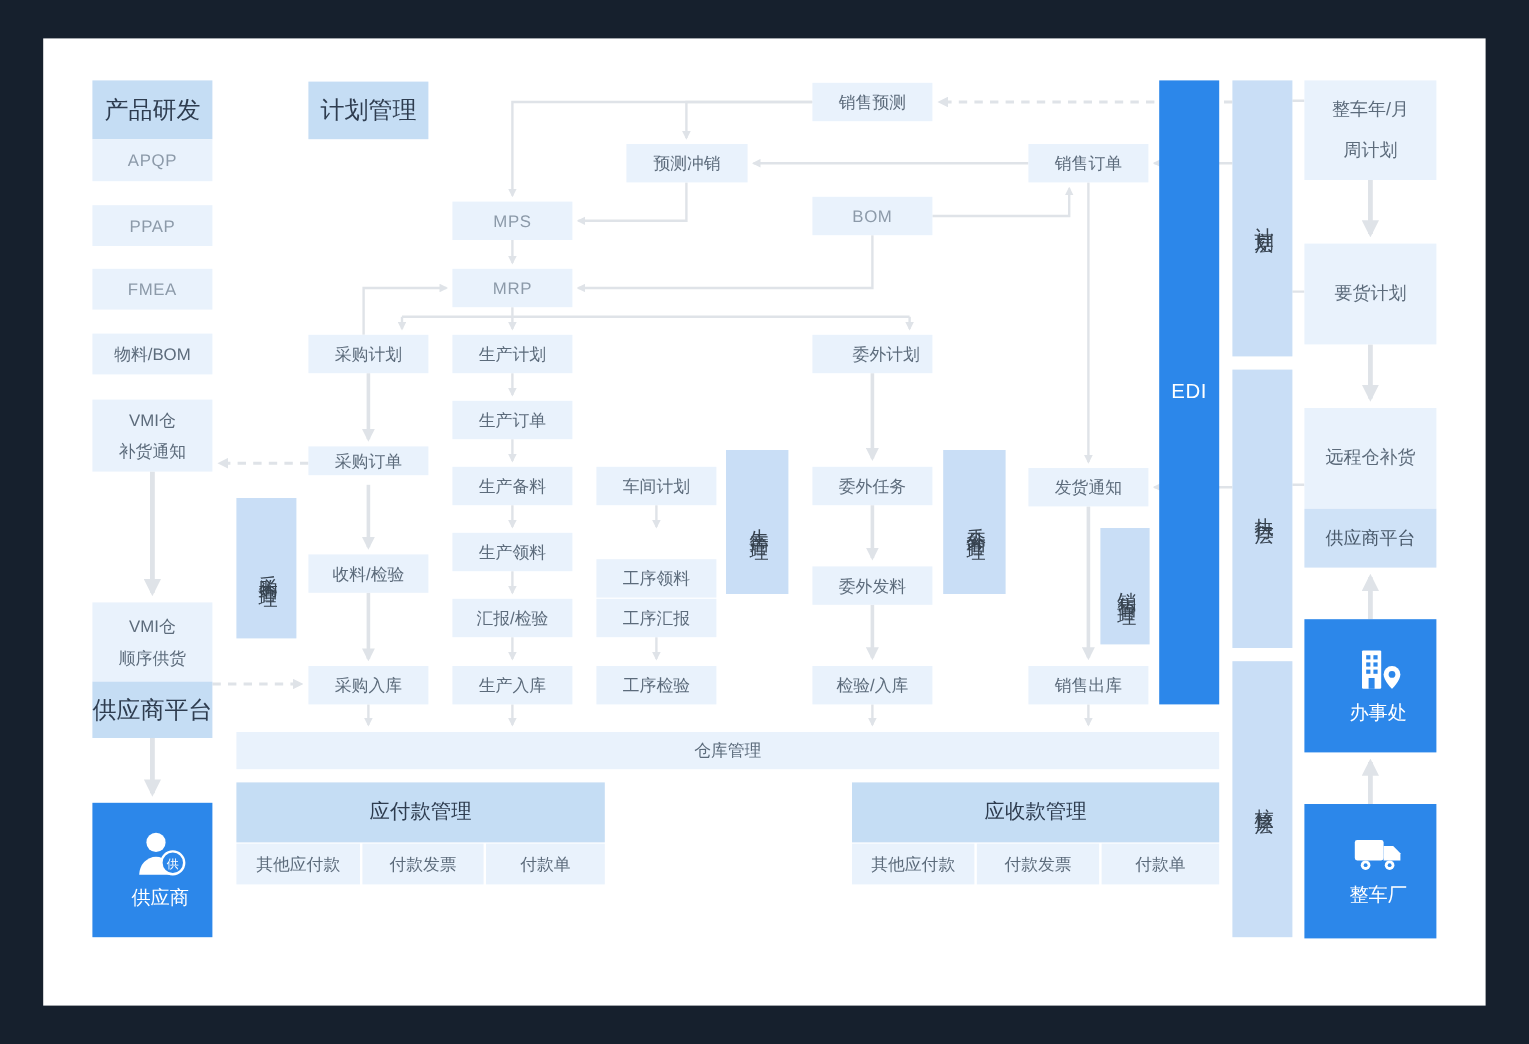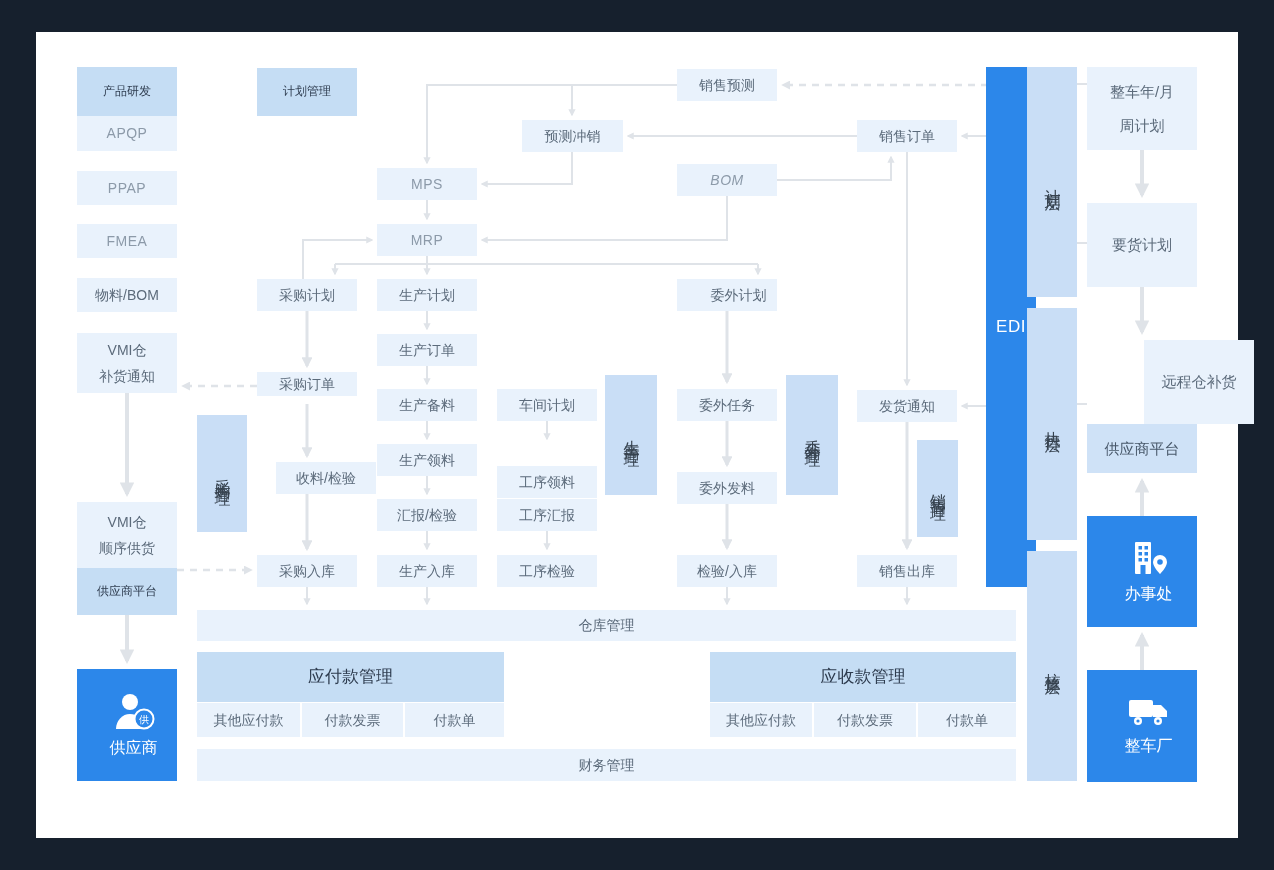--- a/index.html
+++ b/index.html
@@ -15,21 +15,21 @@
   .lay{position:absolute;z-index:1;box-sizing:border-box;}
   svg.wires{position:absolute;left:0;top:0;z-index:0;}
   .box{
     display:flex;align-items:center;justify-content:center;text-align:center;
     background:var(--color-node_bg,#e9f2fc);color:var(--color-text,#5c6b7b);
     font-size:14px;line-height:1.3;
   }
   .latin{color:var(--color-text_latin,#8c9aa9);letter-spacing:.5px;}
   .hdr{
     background:var(--color-header_bg,#c5ddf4);color:var(--color-text_dark,#2e3c4f);
-    font-size:12px;
+    font-size:20px;
   }
   .hdr.big{font-size:17px;}
   .twoline{flex-direction:column;}
   .twoline span{display:block;line-height:26px;}
   .twoline.wide span{line-height:34px;font-size:15px;}
   .vbar{
     background:var(--color-bar_bg,#c9def6);color:var(--color-text_bar,#36424f);
     display:flex;align-items:center;justify-content:center;
     writing-mode:vertical-rl;text-orientation:upright;
     font-size:16px;letter-spacing:4px;
@@ -141,26 +141,26 @@
     </svg>
     <span>供应商</span>
   </div>
 
   <div class="lay box hdr" style="left:221px;top:36px;width:100px;height:48px;">计划管理</div>
 
   <div class="lay box" style="left:641px;top:37px;width:100px;height:32px;">销售预测</div>
   <div class="lay box" style="left:486px;top:88px;width:101px;height:32px;">预测冲销</div>
   <div class="lay box" style="left:821px;top:88px;width:100px;height:32px;">销售订单</div>
   <div class="lay box latin" style="left:341px;top:136px;width:100px;height:32px;">MPS</div>
-  <div class="lay box latin" style="left:641px;top:132px;width:100px;height:32px;font-style:italic;">BOM</div>
+  <div class="lay box latin" style="left:641px;top:132px;width:100px;height:32px;">BOM</div>
   <div class="lay box latin" style="left:341px;top:192px;width:100px;height:32px;">MRP</div>
 
   <div class="lay box" style="left:221px;top:247px;width:100px;height:32px;">采购计划</div>
   <div class="lay box" style="left:221px;top:340px;width:100px;height:24px;">采购订单</div>
-  <div class="lay box" style="left:221px;top:430px;width:100px;height:32px;margin-left:19px;">收料/检验</div>
+  <div class="lay box" style="left:221px;top:430px;width:100px;height:32px;">收料/检验</div>
   <div class="lay box" style="left:221px;top:523px;width:100px;height:32px;">采购入库</div>
   <div class="lay vbar" style="left:161px;top:383px;width:50px;height:117px;">采购管理</div>
 
   <div class="lay box" style="left:341px;top:247px;width:100px;height:32px;">生产计划</div>
   <div class="lay box" style="left:341px;top:302px;width:100px;height:32px;">生产订单</div>
   <div class="lay box" style="left:341px;top:357px;width:100px;height:32px;">生产备料</div>
   <div class="lay box" style="left:341px;top:412px;width:100px;height:32px;">生产领料</div>
   <div class="lay box" style="left:341px;top:467px;width:100px;height:32px;">汇报/检验</div>
   <div class="lay box" style="left:341px;top:523px;width:100px;height:32px;">生产入库</div>
 
@@ -173,31 +173,31 @@
   <div class="lay box" style="left:641px;top:247px;width:100px;height:32px;padding-left:23px;">委外计划</div>
   <div class="lay box" style="left:641px;top:357px;width:100px;height:32px;">委外任务</div>
   <div class="lay box" style="left:641px;top:440px;width:100px;height:32px;">委外发料</div>
   <div class="lay box" style="left:641px;top:523px;width:100px;height:32px;">检验/入库</div>
   <div class="lay vbar" style="left:750px;top:343px;width:52px;height:120px;">委外管理</div>
 
   <div class="lay box" style="left:821px;top:358px;width:100px;height:32px;">发货通知</div>
   <div class="lay box" style="left:821px;top:523px;width:100px;height:32px;">销售出库</div>
   <div class="lay vbar" style="left:881px;top:408px;width:41px;height:97px;">销售管理</div>
 
-  <div class="lay edi" style="left:930px;top:35px;width:50px;height:520px;margin-left:20px;">EDI</div>
+  <div class="lay edi" style="left:930px;top:35px;width:50px;height:520px;">EDI</div>
   <div class="lay vbar" style="left:991px;top:35px;width:50px;height:230px;">计划层</div>
   <div class="lay vbar" style="left:991px;top:276px;width:50px;height:232px;">执行层</div>
   <div class="lay vbar" style="left:991px;top:519px;width:50px;height:230px;">核算层</div>
 
   <div class="lay box twoline wide" style="left:1051px;top:35px;width:110px;height:83px;">
     <span>整车年/月</span>
     <span>周计划</span>
   </div>
   <div class="lay box" style="left:1051px;top:171px;width:110px;height:84px;font-size:15px;">要货计划</div>
-  <div class="lay box" style="left:1108px;top:308px;width:110px;height:84px;font-size:15px;">远程仓补货</div>
+  <div class="lay box" style="left:1051px;top:308px;width:110px;height:84px;font-size:15px;">远程仓补货</div>
   <div class="lay box softhdr" style="left:1051px;top:392px;width:110px;height:49px;">供应商平台</div>
 
   <div class="lay blue" style="left:1051px;top:484px;width:110px;height:111px;">
     <svg width="44" height="40" viewBox="0 0 44 40">
       <rect x="8" y="3" width="16" height="32" rx="1" fill="#fff"></rect>
       <rect x="11.5" y="7" width="3.5" height="3.5" fill="#2c87ea"></rect>
       <rect x="17.5" y="7" width="3.5" height="3.5" fill="#2c87ea"></rect>
       <rect x="11.5" y="13" width="3.5" height="3.5" fill="#2c87ea"></rect>
       <rect x="17.5" y="13" width="3.5" height="3.5" fill="#2c87ea"></rect>
       <rect x="11.5" y="19" width="3.5" height="3.5" fill="#2c87ea"></rect>
@@ -227,15 +227,14 @@
   <div class="lay box" style="left:161px;top:671px;width:103px;height:34px;">其他应付款</div>
   <div class="lay box" style="left:266px;top:671px;width:101px;height:34px;">付款发票</div>
   <div class="lay box" style="left:369px;top:671px;width:99px;height:34px;">付款单</div>
 
 
   <div class="lay box hdr big" style="left:674px;top:620px;width:306px;height:50px;">应收款管理</div>
   <div class="lay box" style="left:674px;top:671px;width:102px;height:34px;">其他应付款</div>
   <div class="lay box" style="left:778px;top:671px;width:102px;height:34px;">付款发票</div>
   <div class="lay box" style="left:882px;top:671px;width:98px;height:34px;">付款单</div>
 
-  <div class="lay box" style="left:161px;top:717px;width:819px;height:32px;">财务管理</div>
 
 </div>
 
 </body></html>

